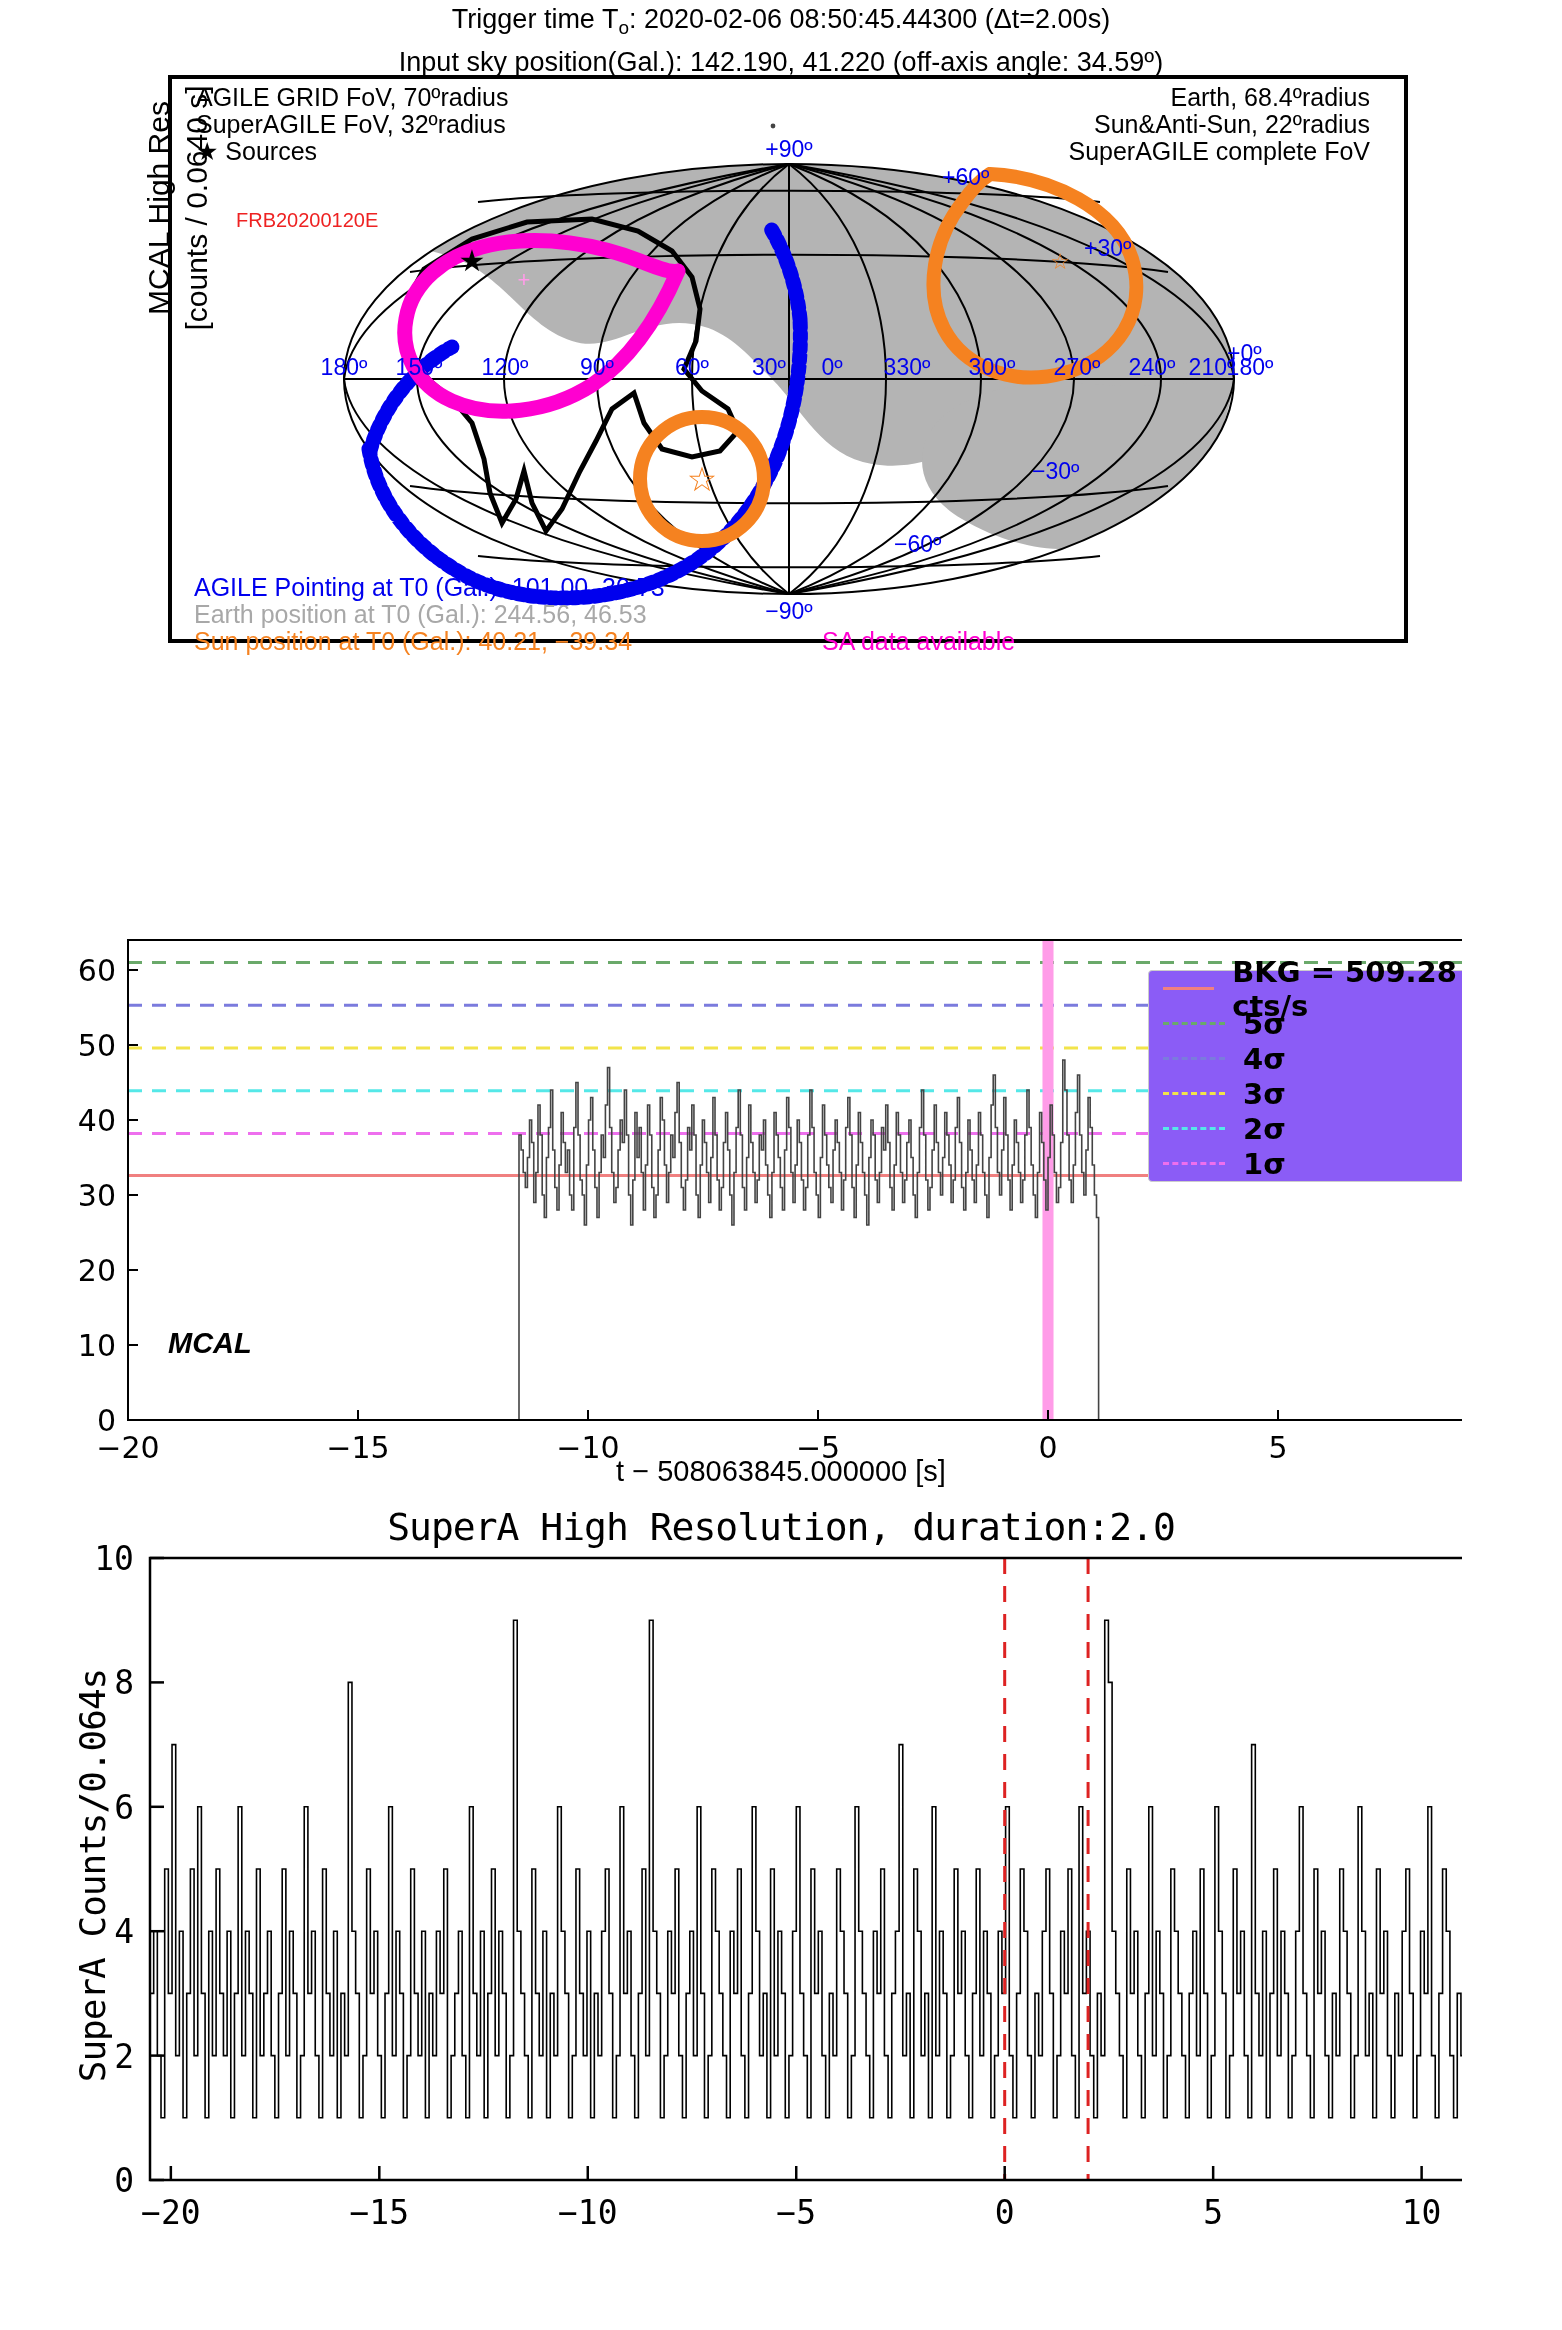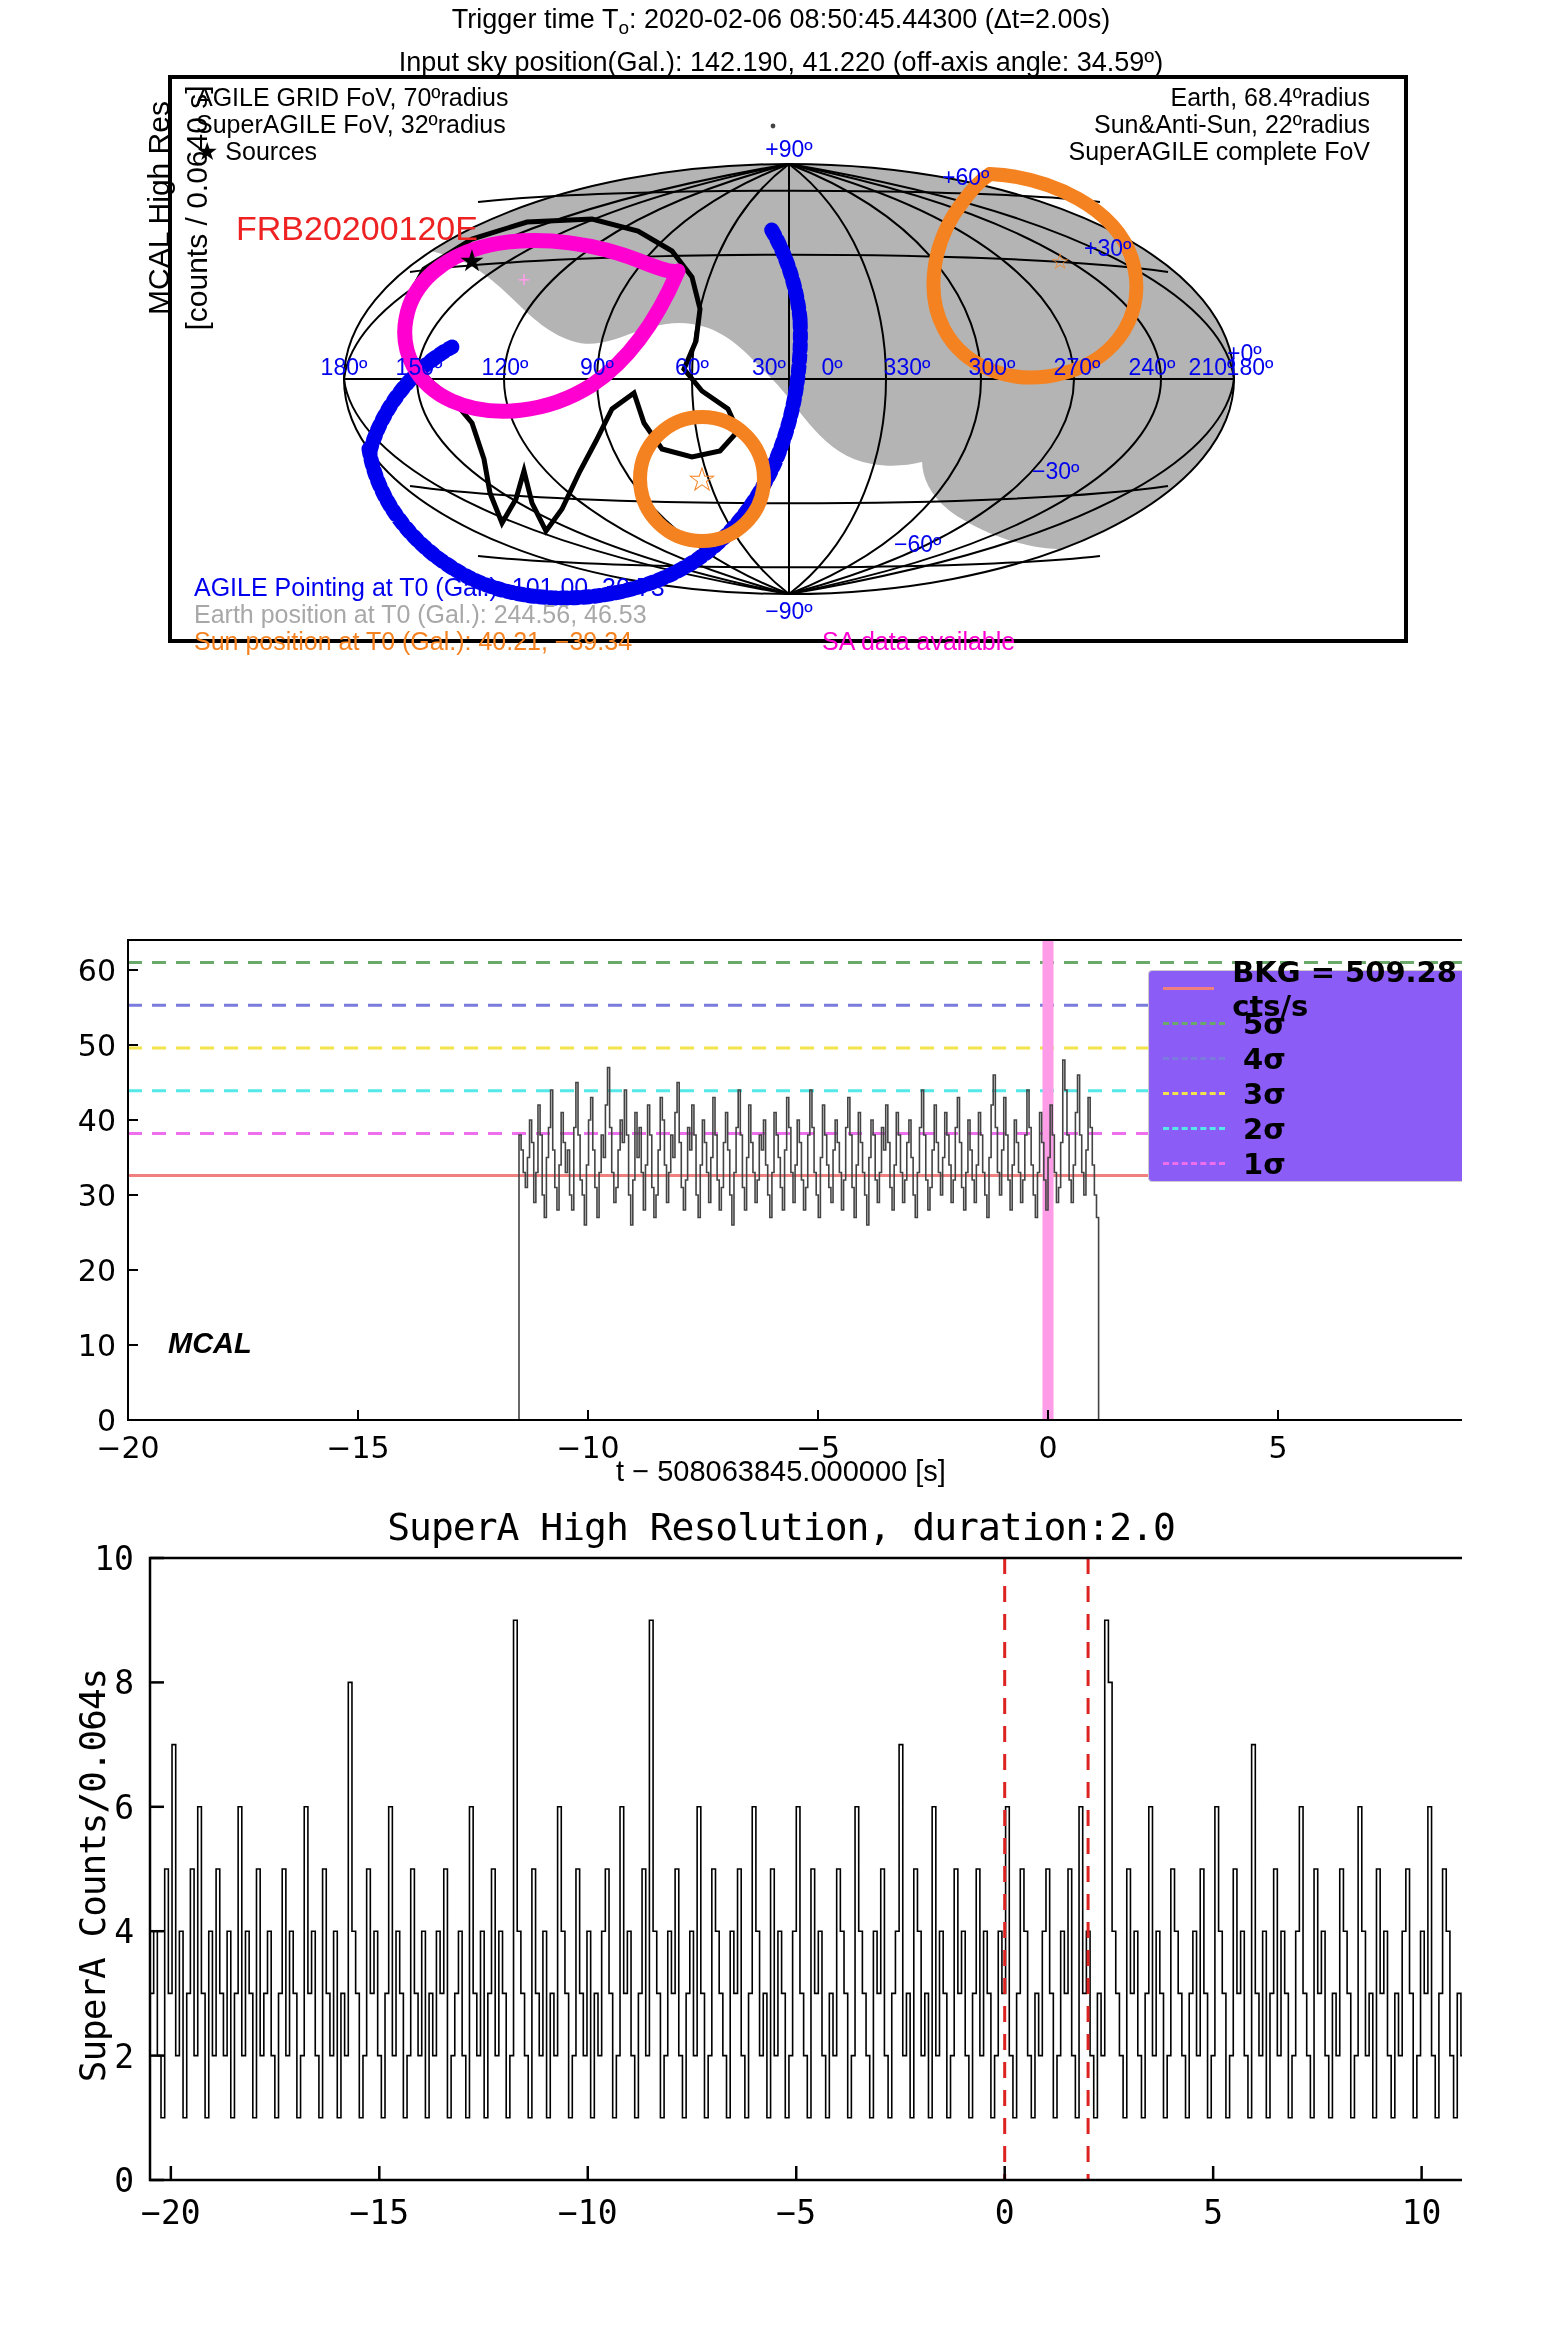--- a/index.html
+++ b/index.html
@@ -155,21 +155,21 @@
       <text x="597" y="296" font-size="23" fill="#0000ee" text-anchor="middle">30º</text>
       <text x="660" y="296" font-size="23" fill="#0000ee" text-anchor="middle">0º</text>
       <text x="735" y="296" font-size="23" fill="#0000ee" text-anchor="middle">330º</text>
       <text x="820" y="296" font-size="23" fill="#0000ee" text-anchor="middle">300º</text>
       <text x="905" y="296" font-size="23" fill="#0000ee" text-anchor="middle">270º</text>
       <text x="980" y="296" font-size="23" fill="#0000ee" text-anchor="middle">240º</text>
       <text x="1040" y="296" font-size="23" fill="#0000ee" text-anchor="middle">210º</text>
       <text x="1078" y="296" font-size="23" fill="#0000ee" text-anchor="middle">180º</text>
     </svg>
 
-    <div class="leg c-red" style="left:64px;top:130px;font-size:34px;">FRB20200120E</div>
+    <div class="leg c-red" style="left:64px;top:130px;font-size:20px;">FRB20200120E</div>
 
     <div class="botleg c-blue" style="top:494px;">
       <span>AGILE Pointing at T</span><span class="sub">0</span><span> (Gal.): 101.00,  30.73</span>
     </div>
     <div class="botleg c-grey" style="top:521px;">
       <span>Earth position at T</span><span class="sub">0</span><span> (Gal.): 244.56,  46.53</span>
     </div>
     <div class="botleg c-orng" style="top:548px;">
       <span>Sun position at T</span><span class="sub">0</span><span> (Gal.):  40.21, −39.34</span>
     </div>

